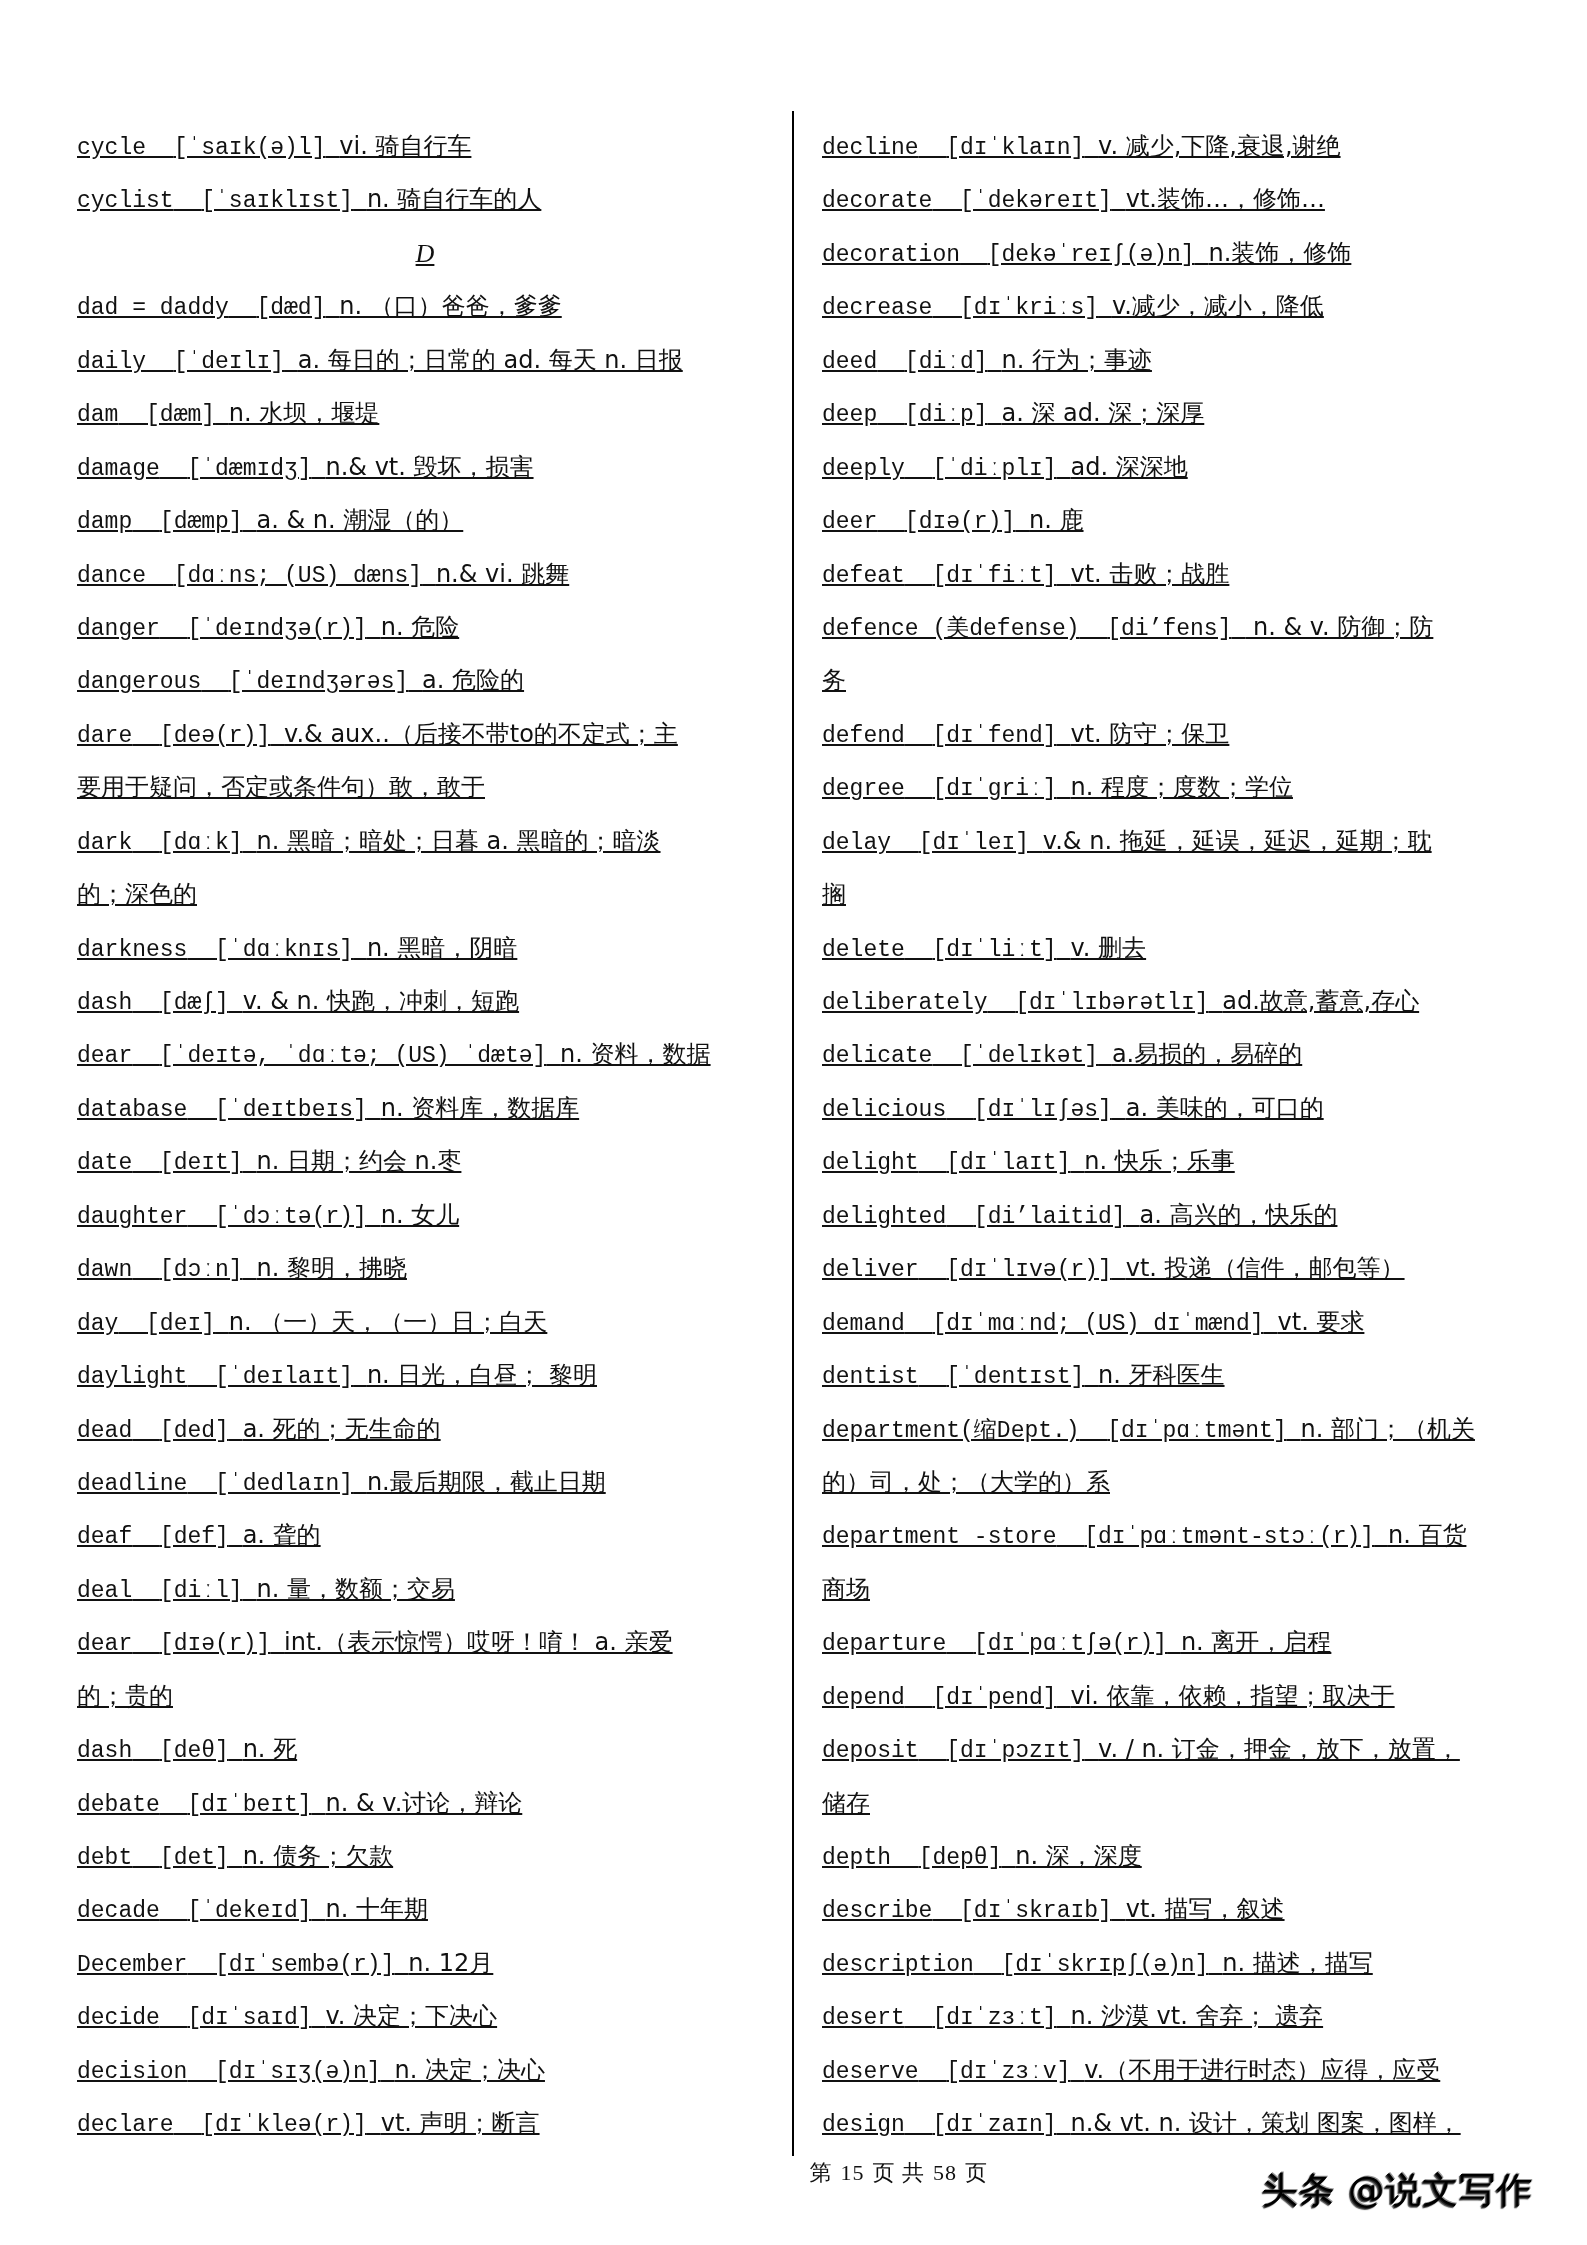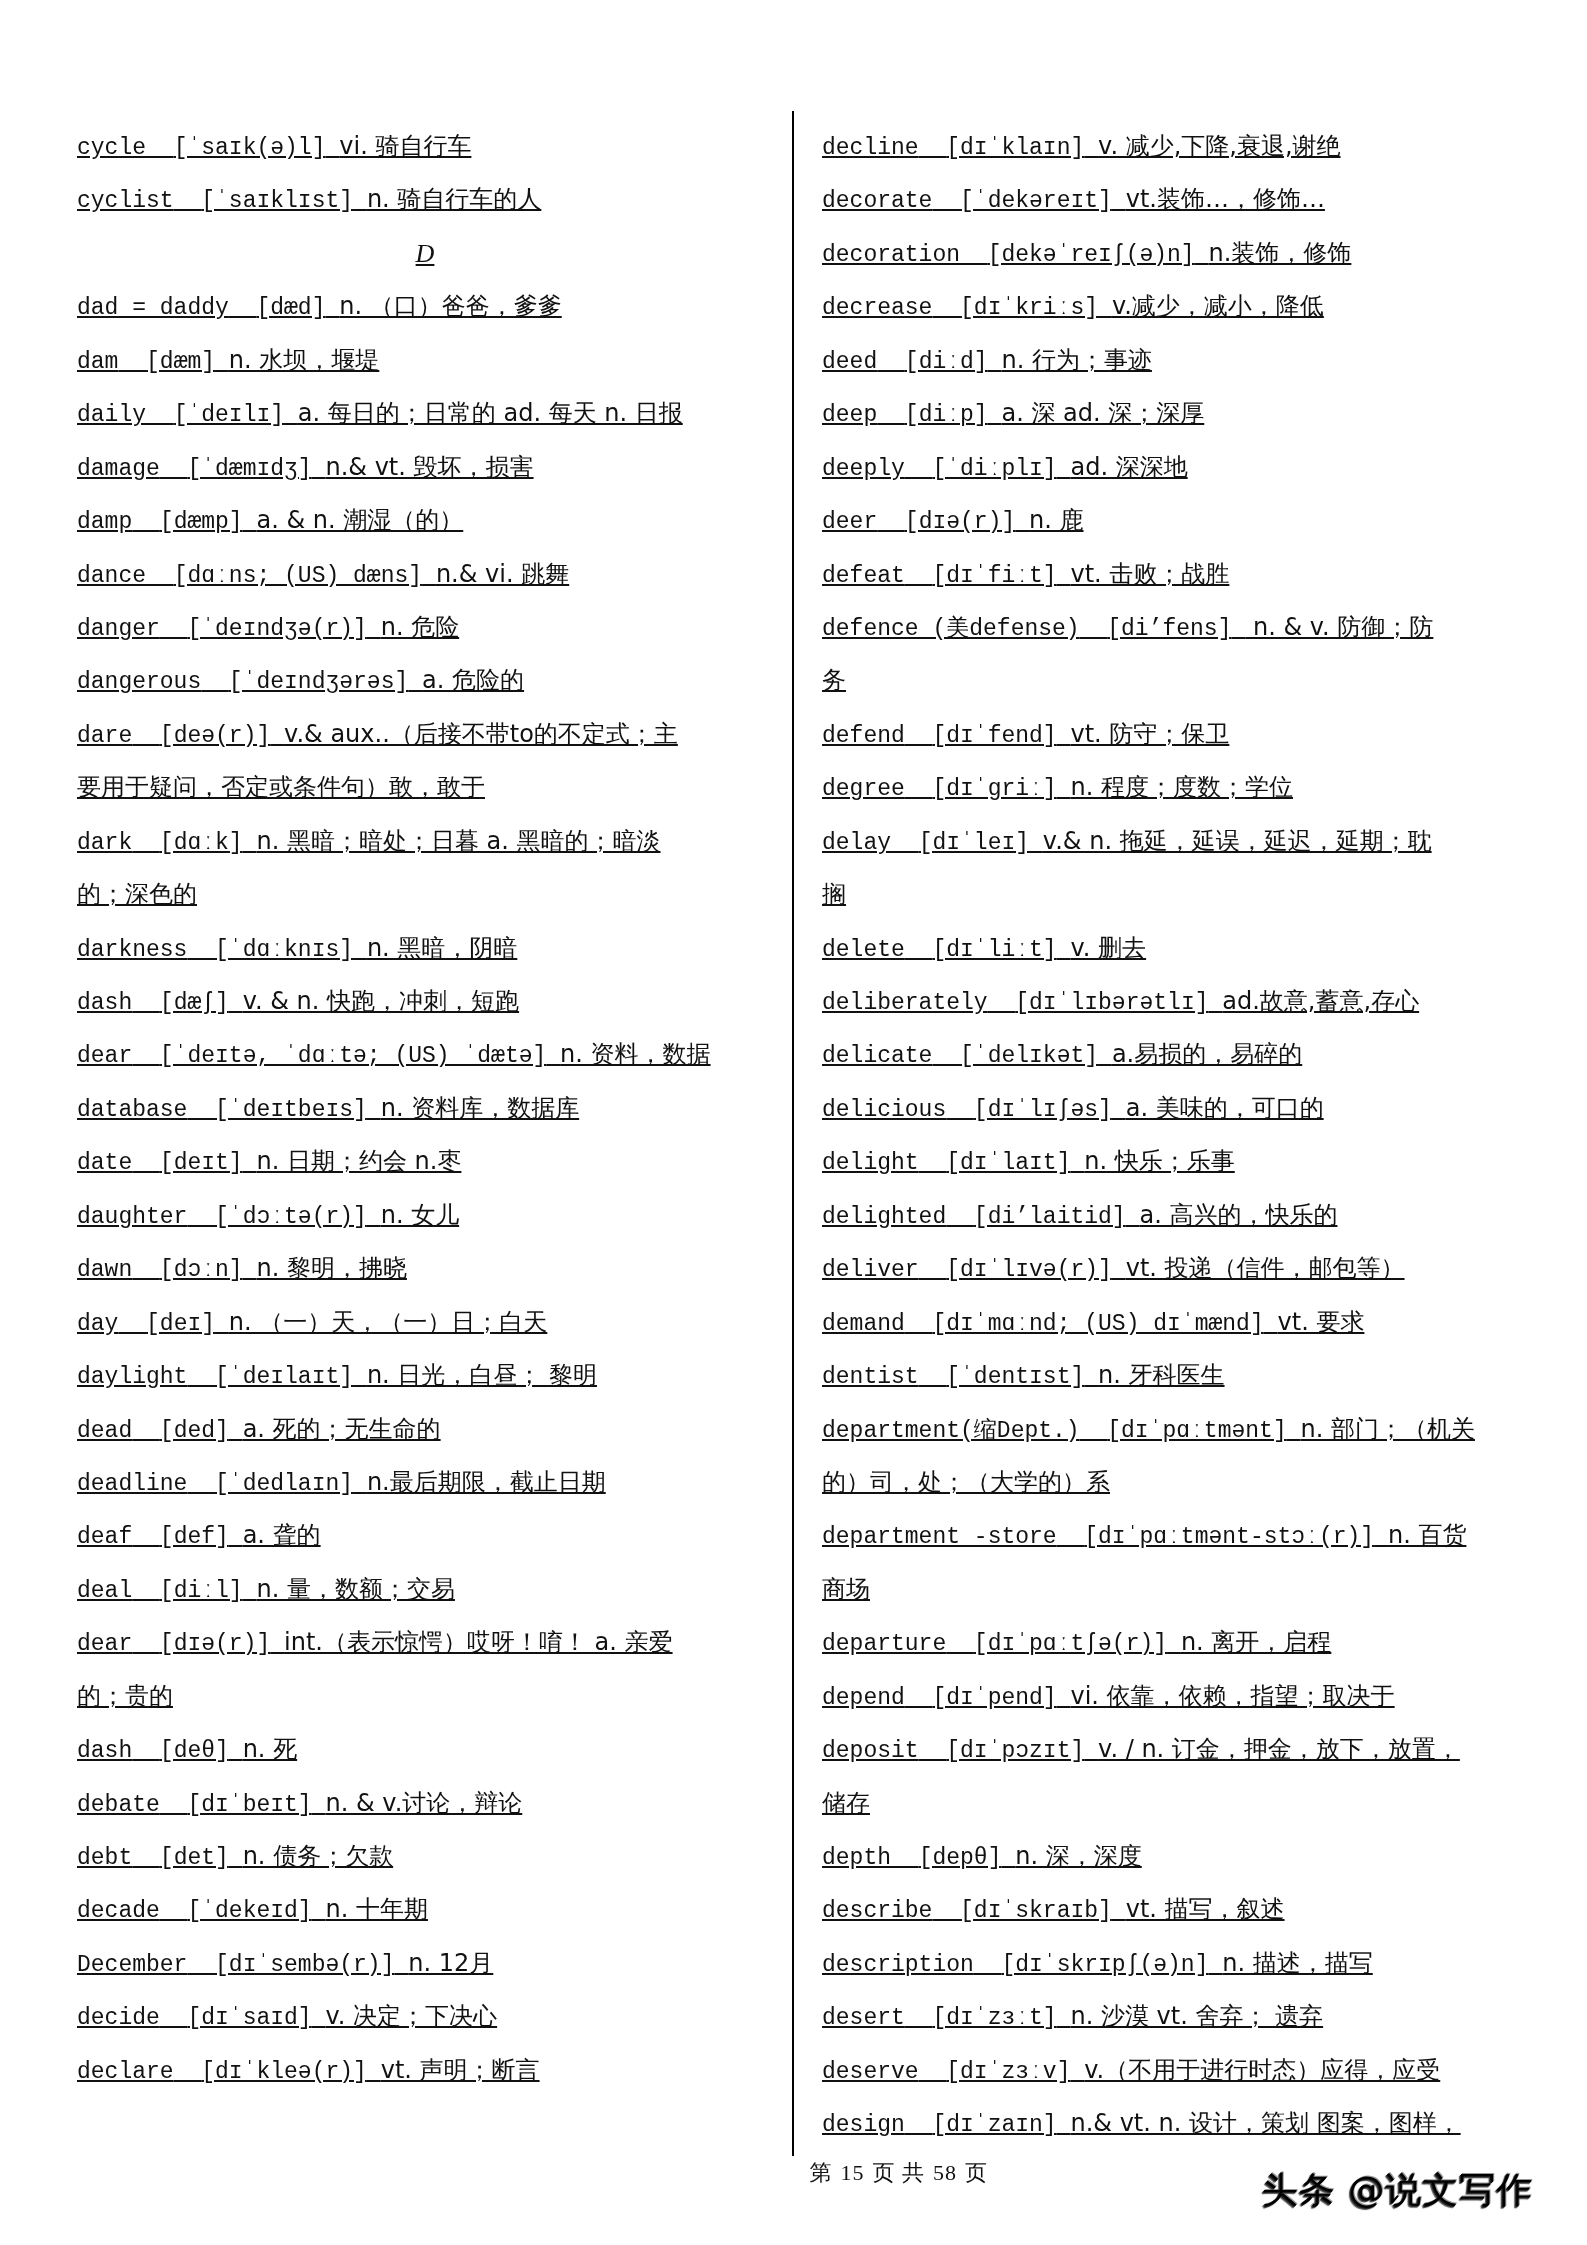--- a/index.html
+++ b/index.html
@@ -44,22 +44,22 @@
 </style>
 </head>
 <body>
 
 <div class="page">
   <div class="col col-left" id="col-left">
       <div class="row"><span class="hw">cycle</span>&nbsp;&nbsp;<span class="ph">[ˈsaɪk(ə)l]</span>&nbsp;<span class="df">vi. 骑自行车</span></div>
       <div class="row"><span class="hw">cyclist</span>&nbsp;&nbsp;<span class="ph">[ˈsaɪklɪst]</span>&nbsp;<span class="df">n. 骑自行车的人</span></div>
       <div class="row letter-head">D</div>
       <div class="row"><span class="hw">dad = daddy</span>&nbsp;&nbsp;<span class="ph">[dæd]</span>&nbsp;<span class="df">n. （口）爸爸，爹爹</span></div>
+      <div class="row"><span class="hw">daily</span>&nbsp;&nbsp;<span class="ph">[ˈdeɪlɪ]</span>&nbsp;<span class="df">a. 每日的；日常的 ad. 每天 n. 日报</span></div>
       <div class="row"><span class="hw">dam</span>&nbsp;&nbsp;<span class="ph">[dæm]</span>&nbsp;<span class="df">n. 水坝，堰堤</span></div>
-      <div class="row"><span class="hw">daily</span>&nbsp;&nbsp;<span class="ph">[ˈdeɪlɪ]</span>&nbsp;<span class="df">a. 每日的；日常的 ad. 每天 n. 日报</span></div>
       <div class="row"><span class="hw">damage</span>&nbsp;&nbsp;<span class="ph">[ˈdæmɪdʒ]</span>&nbsp;<span class="df">n.&amp; vt. 毁坏，损害</span></div>
       <div class="row"><span class="hw">damp</span>&nbsp;&nbsp;<span class="ph">[dæmp]</span>&nbsp;<span class="df">a. &amp; n. 潮湿（的）</span></div>
       <div class="row"><span class="hw">dance</span>&nbsp;&nbsp;<span class="ph">[dɑːns; (US) dæns]</span>&nbsp;<span class="df">n.&amp; vi. 跳舞</span></div>
       <div class="row"><span class="hw">danger</span>&nbsp;&nbsp;<span class="ph">[ˈdeɪndʒə(r)]</span>&nbsp;<span class="df">n. 危险</span></div>
       <div class="row"><span class="hw">dangerous</span>&nbsp;&nbsp;<span class="ph">[ˈdeɪndʒərəs]</span>&nbsp;<span class="df">a. 危险的</span></div>
       <div class="row"><span class="hw">dare</span>&nbsp;&nbsp;<span class="ph">[deə(r)]</span>&nbsp;<span class="df">v.&amp; aux..（后接不带to的不定式；主</span></div>
       <div class="row cont"><span class="df">要用于疑问，否定或条件句）敢，敢于</span></div>
       <div class="row"><span class="hw">dark</span>&nbsp;&nbsp;<span class="ph">[dɑːk]</span>&nbsp;<span class="df">n. 黑暗；暗处；日暮 a. 黑暗的；暗淡</span></div>
       <div class="row cont"><span class="df">的；深色的</span></div>
       <div class="row"><span class="hw">darkness</span>&nbsp;&nbsp;<span class="ph">[ˈdɑːknɪs]</span>&nbsp;<span class="df">n. 黑暗，阴暗</span></div>
@@ -76,20 +76,21 @@
       <div class="row"><span class="hw">deaf</span>&nbsp;&nbsp;<span class="ph">[def]</span>&nbsp;<span class="df">a. 聋的</span></div>
       <div class="row"><span class="hw">deal</span>&nbsp;&nbsp;<span class="ph">[diːl]</span>&nbsp;<span class="df">n. 量，数额；交易</span></div>
       <div class="row"><span class="hw">dear</span>&nbsp;&nbsp;<span class="ph">[dɪə(r)]</span>&nbsp;<span class="df">int.（表示惊愕）哎呀！唷！ a. 亲爱</span></div>
       <div class="row cont"><span class="df">的；贵的</span></div>
       <div class="row"><span class="hw">dash</span>&nbsp;&nbsp;<span class="ph">[deθ]</span>&nbsp;<span class="df">n. 死</span></div>
       <div class="row"><span class="hw">debate</span>&nbsp;&nbsp;<span class="ph">[dɪˈbeɪt]</span>&nbsp;<span class="df">n. &amp; v.讨论，辩论</span></div>
       <div class="row"><span class="hw">debt</span>&nbsp;&nbsp;<span class="ph">[det]</span>&nbsp;<span class="df">n. 债务；欠款</span></div>
       <div class="row"><span class="hw">decade</span>&nbsp;&nbsp;<span class="ph">[ˈdekeɪd]</span>&nbsp;<span class="df">n. 十年期</span></div>
       <div class="row"><span class="hw">December</span>&nbsp;&nbsp;<span class="ph">[dɪˈsembə(r)]</span>&nbsp;<span class="df">n. 12月</span></div>
       <div class="row"><span class="hw">decide</span>&nbsp;&nbsp;<span class="ph">[dɪˈsaɪd]</span>&nbsp;<span class="df">v. 决定；下决心</span></div>
+      <div class="row"><span class="hw">decision</span>&nbsp;&nbsp;<span class="ph">[dɪˈsɪʒ(ə)n]</span>&nbsp;<span class="df">n. 决定；决心</span></div>
       <div class="row"><span class="hw">declare</span>&nbsp;&nbsp;<span class="ph">[dɪˈkleə(r)]</span>&nbsp;<span class="df">vt. 声明；断言</span></div>
     </div>
   <div class="divider"></div>
   <div class="col col-right" id="col-right">
       <div class="row"><span class="hw">decline</span>&nbsp;&nbsp;<span class="ph">[dɪˈklaɪn]</span>&nbsp;<span class="df">v. 减少,下降,衰退,谢绝</span></div>
       <div class="row"><span class="hw">decorate</span>&nbsp;&nbsp;<span class="ph">[ˈdekəreɪt]</span>&nbsp;<span class="df">vt.装饰…，修饰…</span></div>
       <div class="row"><span class="hw">decoration</span>&nbsp;&nbsp;<span class="ph">[dekəˈreɪʃ(ə)n]</span>&nbsp;<span class="df">n.装饰，修饰</span></div>
       <div class="row"><span class="hw">decrease</span>&nbsp;&nbsp;<span class="ph">[dɪˈkriːs]</span>&nbsp;<span class="df">v.减少，减小，降低</span></div>
       <div class="row"><span class="hw">deed</span>&nbsp;&nbsp;<span class="ph">[diːd]</span>&nbsp;<span class="df">n. 行为；事迹</span></div>
       <div class="row"><span class="hw">deep</span>&nbsp;&nbsp;<span class="ph">[diːp]</span>&nbsp;<span class="df">a. 深 ad. 深；深厚</span></div>

